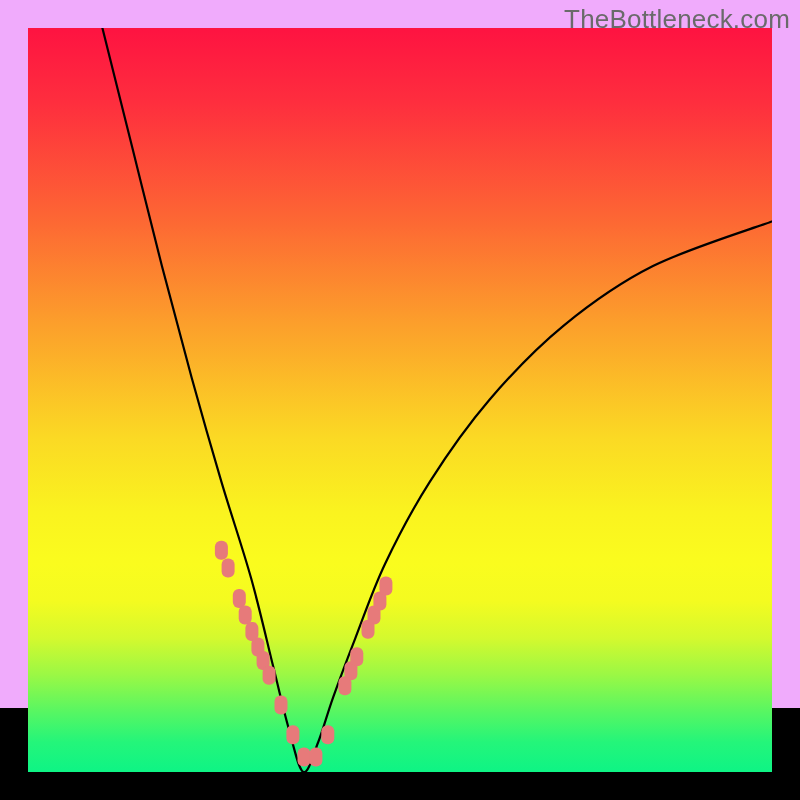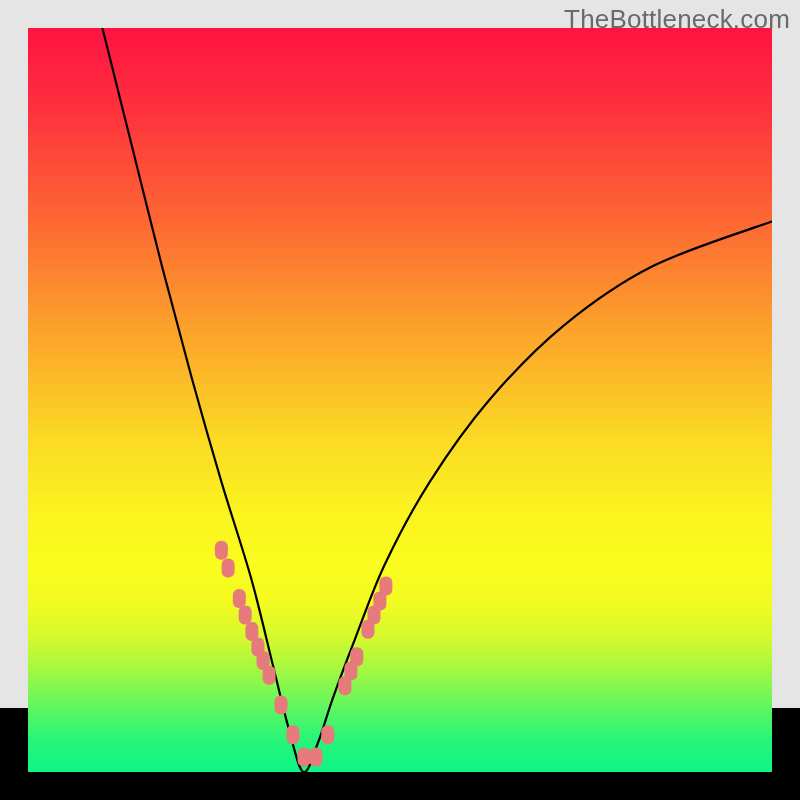--- a/index.html
+++ b/index.html
@@ -8,21 +8,21 @@
     width: 800px;
     height: 800px;
     background: #000;
     font-family: Arial, Helvetica, sans-serif;
     overflow: hidden;
   }
   .frame {
     position: relative;
     width: 800px;
     height: 708px;
-    background: #e5e5e5;
+    background: #f0abfc;
   }
   .plot {
     position: absolute;
     left: 28px;
     top: 28px;
     width: 744px;
     height: 744px;
     background: linear-gradient(to bottom,
       #fe1341 0%,
       #fe2e3e 10%,

